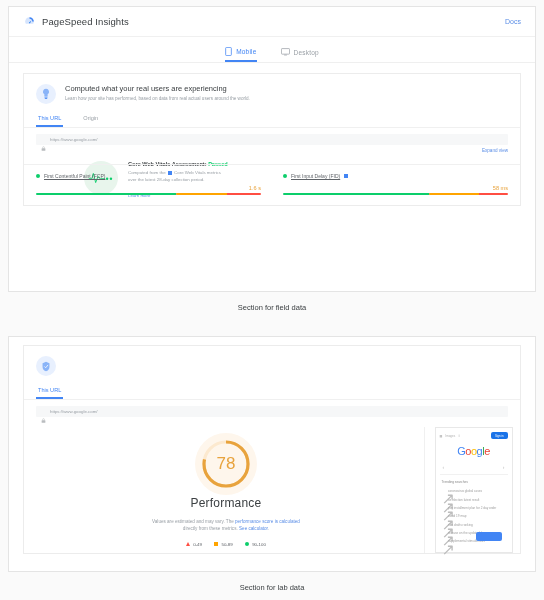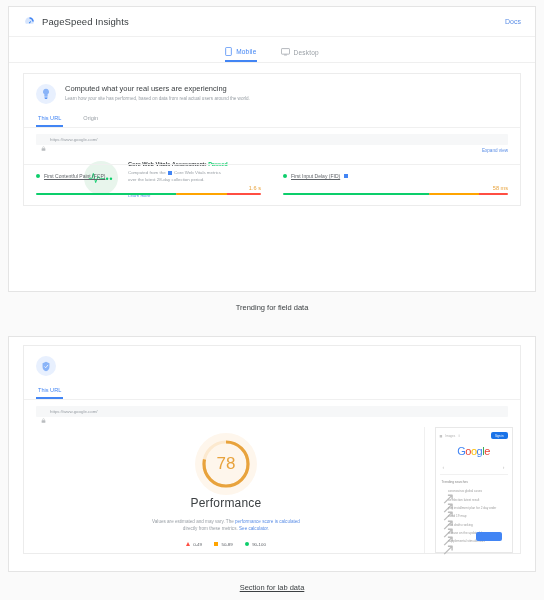--- a/index.html
+++ b/index.html
@@ -99,21 +99,21 @@
   .bar .o{ background:#ffa400; }
   .bar .r{ background:#ff4e42; }
   .bar .marker{ position:absolute; top:-2px; width:1px; height:7px; background:#e8a33d; }
 
   
   .caption{
     position:absolute; left:0; right:0; text-align:center;
     font-size:7.5px; color:#3c4043;
   }
   #cap-field{ top:303px; }
-  #cap-lab{ top:583px;text-decoration:underline; }
+  #cap-lab{ top:583px; }
 
   
   .lab-body{ display:flex; padding:10px 4px 0 4px; }
   .gauge-col{ flex:1; display:flex; flex-direction:column; align-items:center; padding-top:6px; }
   .gauge-wrap{ position:relative; width:62px; height:62px; }
   .gauge-bg{ position:absolute; inset:0; border-radius:50%; background:#fef6ec; }
   .gauge-num{
     position:absolute; inset:0; display:flex; align-items:center; justify-content:center;
     font-size:17px; color:#e8a33d;
   }
@@ -272,21 +272,21 @@
             <div class="g" style="width:65%"></div>
               <div class="o" style="width:22%"></div>
               <div class="r" style="width:13%"></div>
             <div class="marker" style="left:65%"></div>
           </div>
         </div>
       </div>
     </div>
   </div>
 
-  <div class="caption" id="cap-field">Trending for field data</div>
+  <div class="caption" id="cap-field">Section for field data</div>
 
   <div class="card" id="lab-card">
     <div class="panel" style="margin-top:8px;">
       <div class="panel-head">
         <div class="bulb">
           <svg width="10" height="11" viewBox="0 0 12 14">
             <path d="M6 0.8 1.6 3v4.2c0 3 1.9 5.3 4.4 6 2.5-.7 4.4-3 4.4-6V3z" fill="#8ab4f8"></path>
             <path d="M4 7l1.6 1.6L8.6 5" fill="none" stroke="#fff" stroke-width="1"></path>
           </svg>
         </div>

